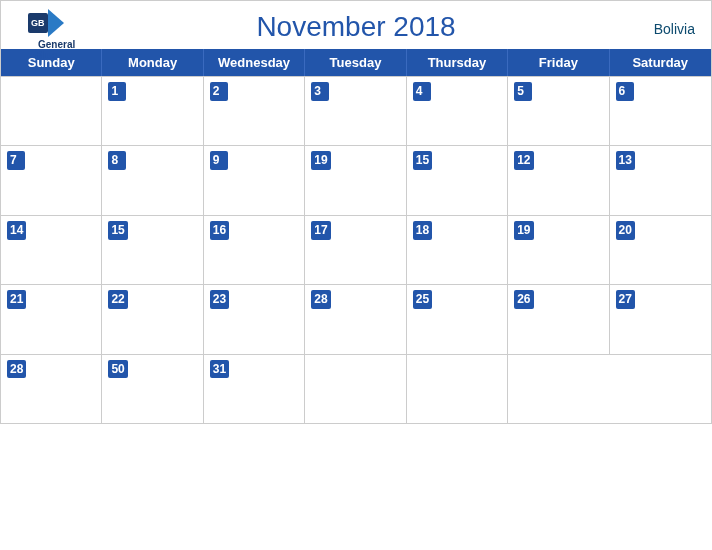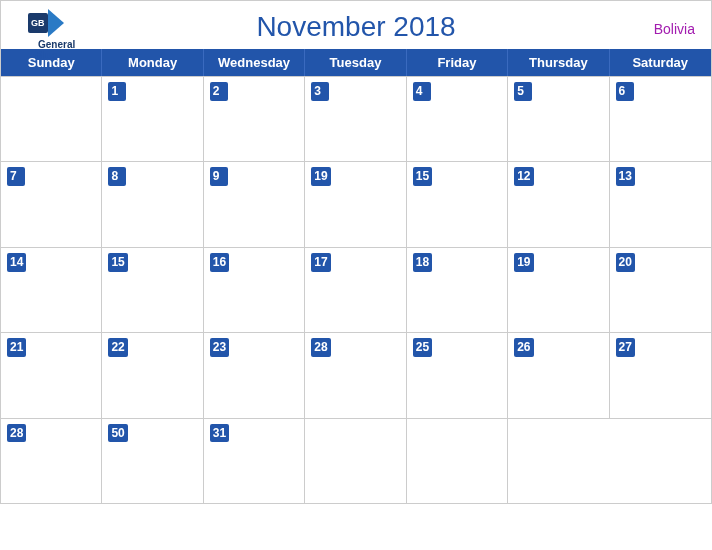--- a/index.html
+++ b/index.html
@@ -5,21 +5,21 @@
     * { margin: 0; padding: 0; box-sizing: border-box; }
     body {
       width: 712px;
       height: 550px;
       font-family: Arial, sans-serif;
       background: #fff;
       overflow: hidden;
     }
     .calendar-container {
       width: 712px;
-      height: 504px;
+      height: 424px;
       background: #fff;
       border: 1px solid #ccc;
       display: flex;
       flex-direction: column;
     }
     .header {
       display: flex;
       align-items: center;
       justify-content: center;
       padding: 10px 16px 6px;
@@ -48,21 +48,21 @@
       font-size: 28px;
       color: #2255aa;
       font-weight: normal;
       text-align: center;
     }
     .country {
       position: absolute;
       right: 16px;
       top: 20px;
       font-size: 14px;
-      color: #a21caf;
+      color: #0c4a6e;
     }
     .day-headers {
       display: grid;
       grid-template-columns: repeat(7, 1fr);
       background: #2255aa;
     }
     .day-header {
       color: #fff;
       text-align: center;
       padding: 6px 2px;
@@ -124,22 +124,22 @@
     </div>
     <h1 class="title">November 2018</h1>
     <span class="country">Bolivia</span>
   </div>
 
   <div class="day-headers">
   <div class="day-header">Sunday</div>
       <div class="day-header">Monday</div>
       <div class="day-header">Wednesday</div>
       <div class="day-header">Tuesday</div>
+      <div class="day-header">Thursday</div>
       <div class="day-header">Friday</div>
-      <div class="day-header">Thursday</div>
       <div class="day-header">Saturday</div>
     </div>
 
   <div class="calendar-grid">
   <div class="week-row">
         <div class="day-cell empty"><span class="day-number"></span></div>
         <div class="day-cell"><span class="day-number">1</span></div>
         <div class="day-cell"><span class="day-number">2</span></div>
         <div class="day-cell"><span class="day-number">3</span></div>
         <div class="day-cell"><span class="day-number">4</span></div>

